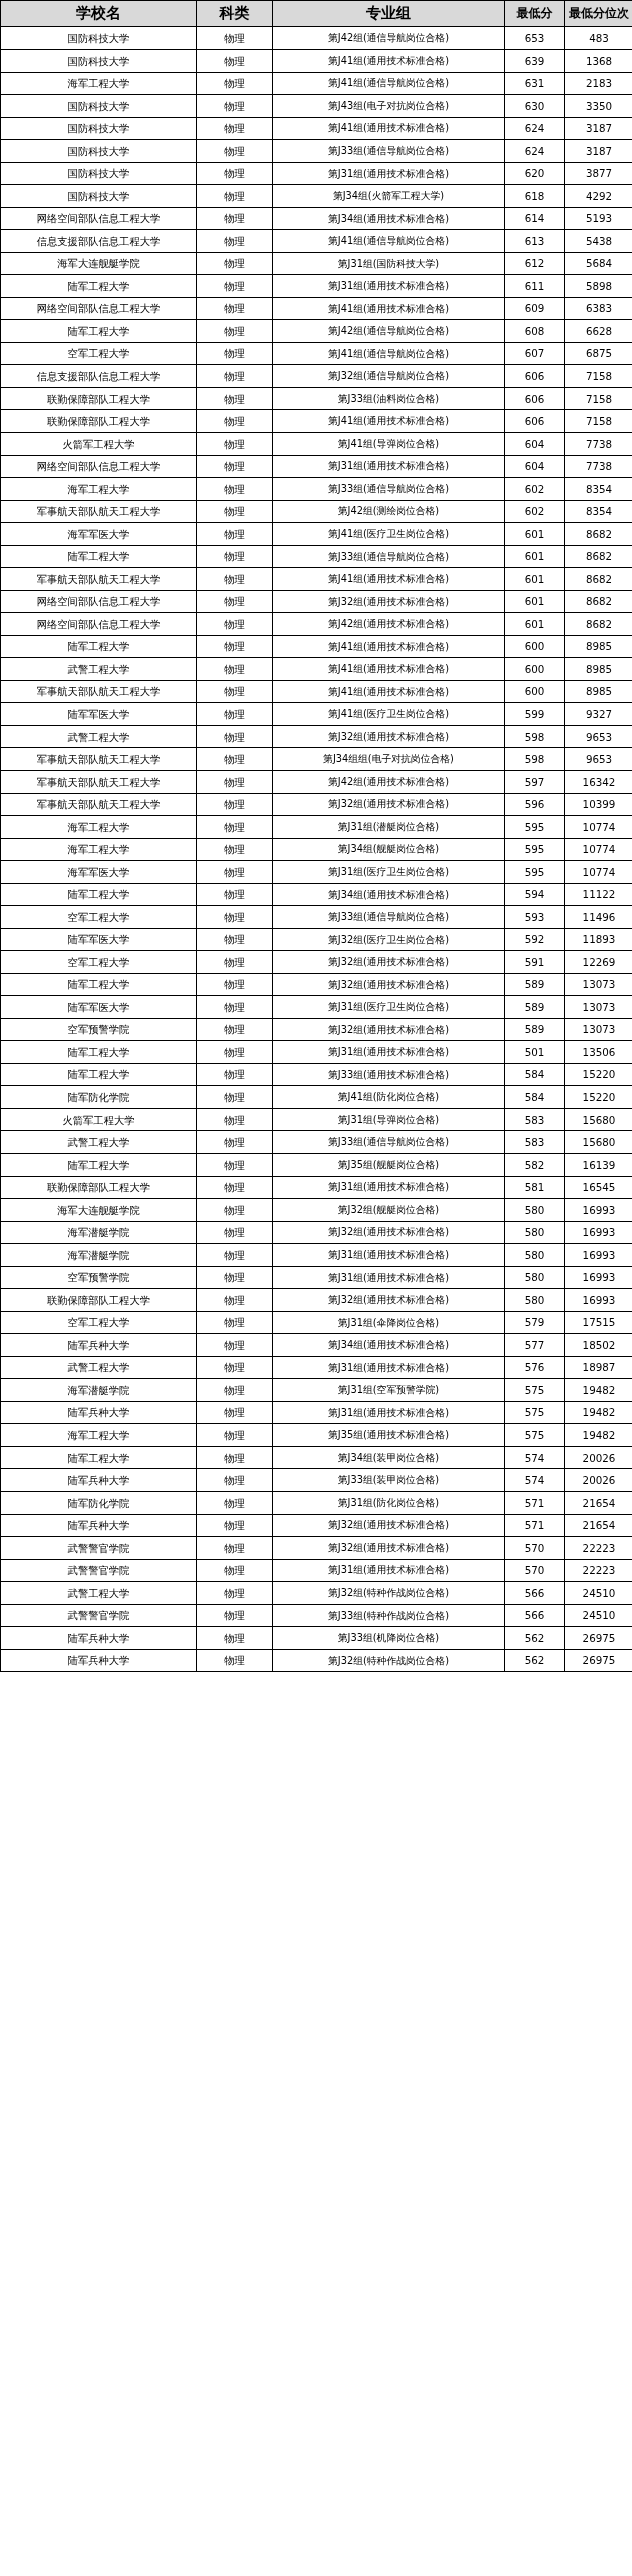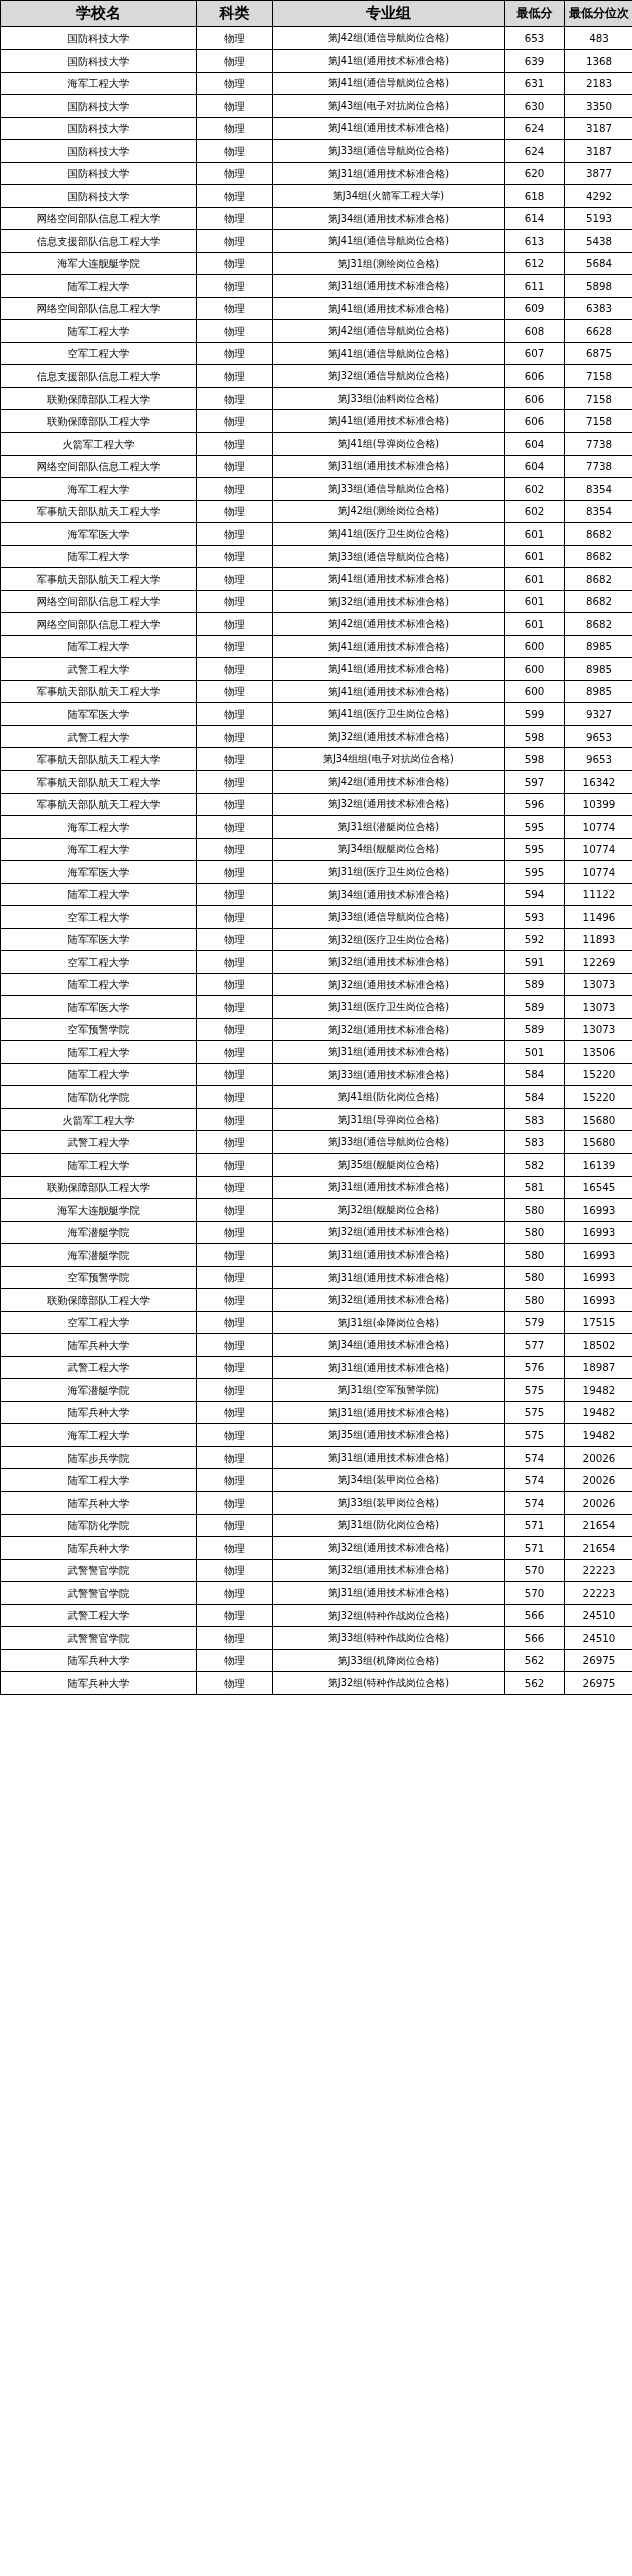--- a/index.html
+++ b/index.html
@@ -150,21 +150,21 @@
         <tr>
           <td class="school">信息支援部队信息工程大学</td>
           <td class="subject">物理</td>
           <td class="group">第J41组(通信导航岗位合格)</td>
           <td class="score">613</td>
           <td class="rank">5438</td>
         </tr>
         <tr>
           <td class="school">海军大连舰艇学院</td>
           <td class="subject">物理</td>
-          <td class="group">第J31组(测绘岗位合格)</td>
+          <td class="group">第J31组(国防科技大学)</td>
           <td class="score">612</td>
           <td class="rank">5684</td>
         </tr>
         <tr>
           <td class="school">陆军工程大学</td>
           <td class="subject">物理</td>
           <td class="group">第J31组(通用技术标准合格)</td>
           <td class="score">611</td>
           <td class="rank">5898</td>
         </tr>
@@ -517,27 +517,20 @@
           <td class="group">第J31组(通用技术标准合格)</td>
           <td class="score">575</td>
           <td class="rank">19482</td>
         </tr>
         <tr>
           <td class="school">海军工程大学</td>
           <td class="subject">物理</td>
           <td class="group">第J35组(通用技术标准合格)</td>
           <td class="score">575</td>
           <td class="rank">19482</td>
-        </tr>
-        <tr>
-          <td class="school">陆军步兵学院</td>
-          <td class="subject">物理</td>
-          <td class="group">第J31组(通用技术标准合格)</td>
-          <td class="score">574</td>
-          <td class="rank">20026</td>
         </tr>
         <tr>
           <td class="school">陆军工程大学</td>
           <td class="subject">物理</td>
           <td class="group">第J34组(装甲岗位合格)</td>
           <td class="score">574</td>
           <td class="rank">20026</td>
         </tr>
         <tr>
           <td class="school">陆军兵种大学</td>

